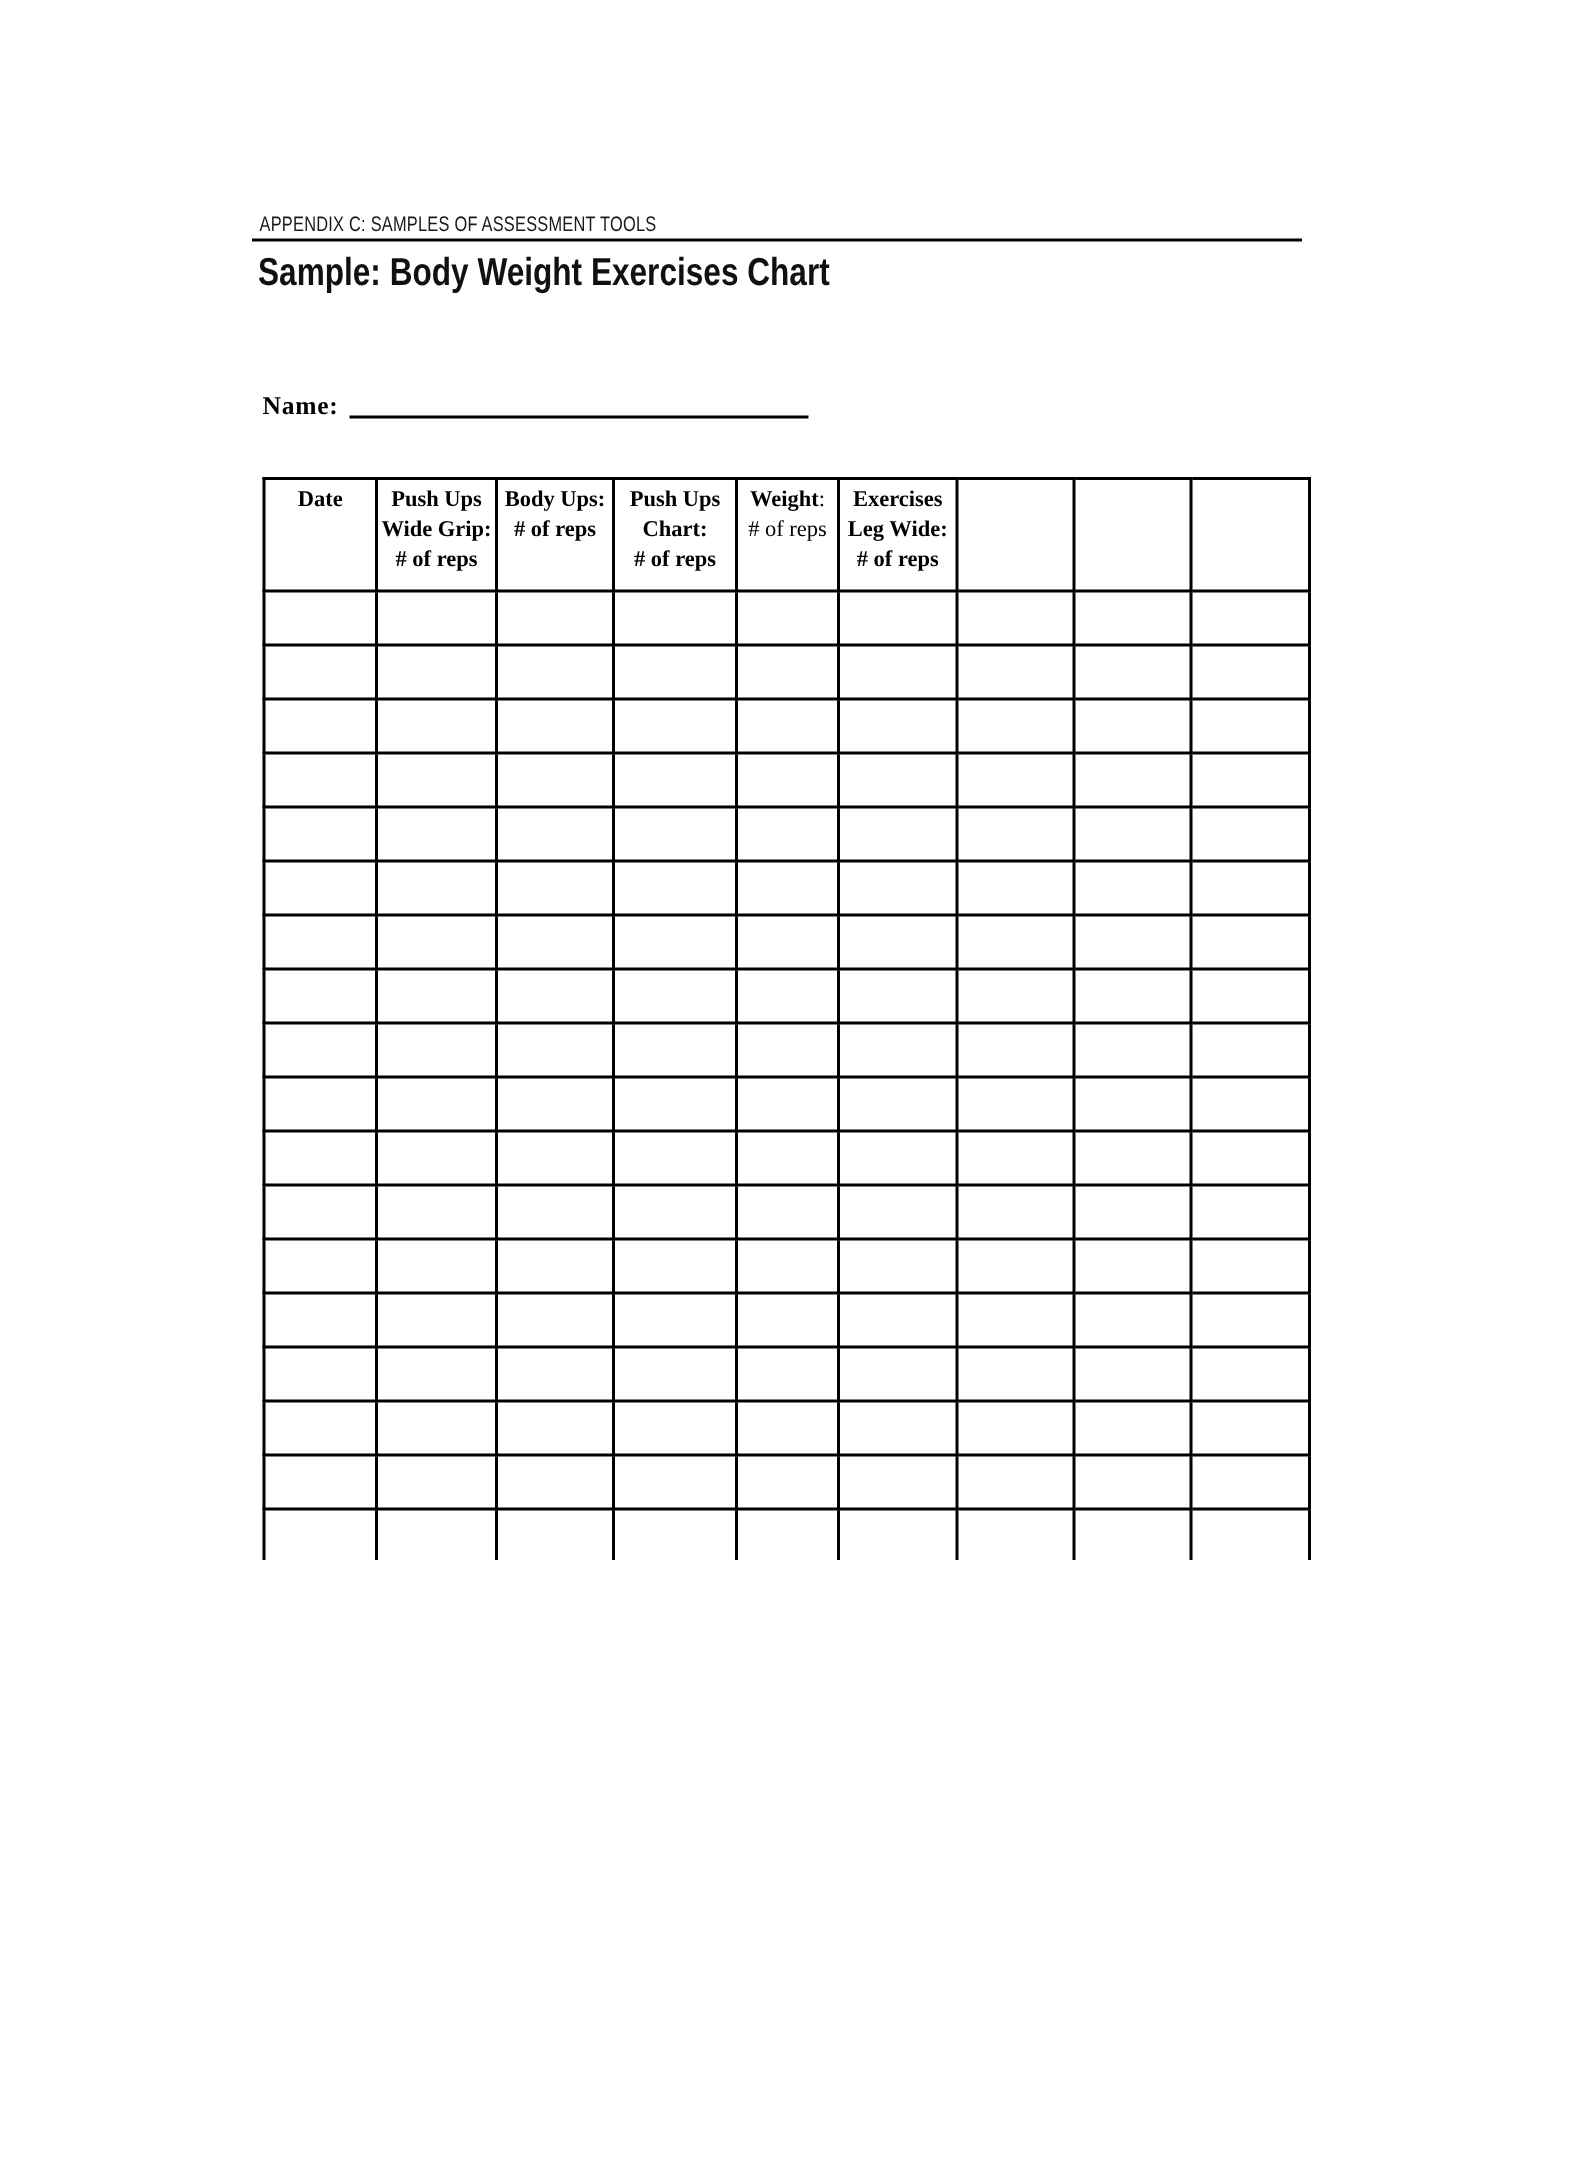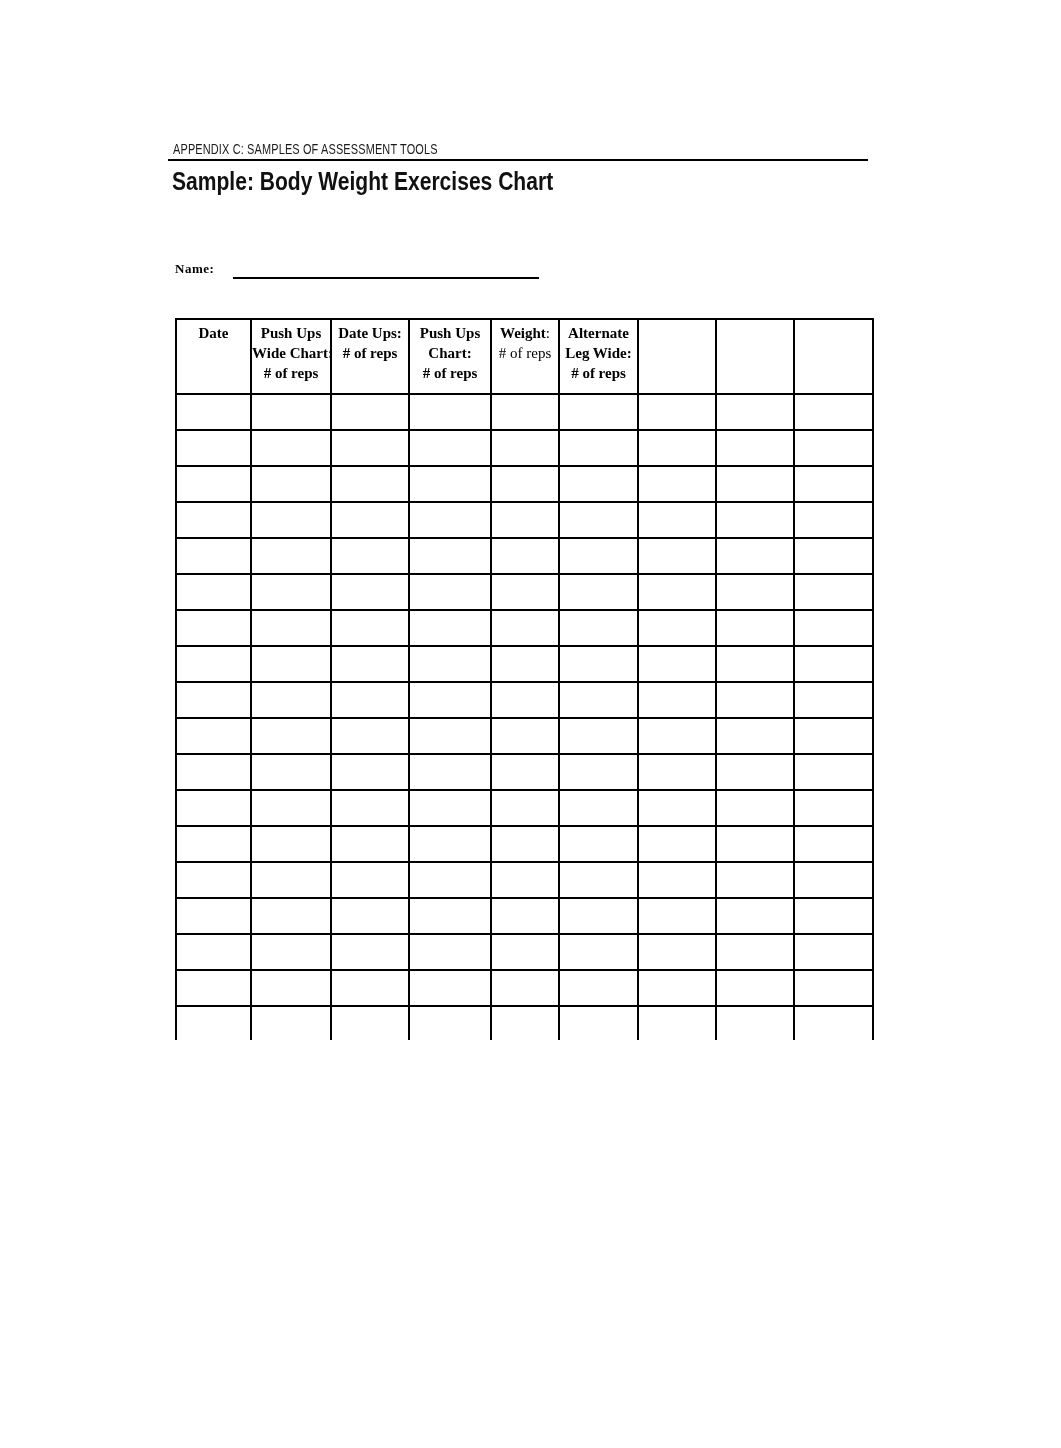--- a/index.html
+++ b/index.html
@@ -30,21 +30,21 @@
   .page-title {
     position: absolute; left: 172px; top: 166px;
     margin: 0;
     font-family: "Liberation Sans", sans-serif;
     font-weight: bold; font-size: 26px; color: #111111;
     white-space: nowrap;
     transform: scaleX(0.81); transform-origin: 0 0;
   }
   .name-label {
     position: absolute; left: 175px; top: 261px;
-    font-weight: bold; font-size: 13px; letter-spacing: 0.5px;
+    font-weight: bold; font-size: 17px; letter-spacing: 0.5px;
     white-space: nowrap;
   }
   .name-underline {
     position: absolute; left: 233px; top: 277px;
     width: 306px; height: 2px; background: #000000;
   }
   table.grid {
     position: absolute; left: 175px;
     border-collapse: collapse;
     table-layout: fixed;
@@ -101,38 +101,38 @@
         <col style="width:78px">
         <col style="width:79px">
     </colgroup>
     <thead>
       <tr id="header-row">
           <th>
             <div class="hline"><span class="seg-b">Date</span></div>
           </th>
           <th>
             <div class="hline"><span class="seg-b">Push Ups</span></div>
-            <div class="hline"><span class="seg-b">Wide Chart:</span></div>
+            <div class="hline"><span class="seg-b">Wide Grip:</span></div>
             <div class="hline"><span class="seg-b"># of reps</span></div>
           </th>
           <th>
-            <div class="hline"><span class="seg-b">Date Ups:</span></div>
+            <div class="hline"><span class="seg-b">Body Ups:</span></div>
             <div class="hline"><span class="seg-b"># of reps</span></div>
           </th>
           <th>
             <div class="hline"><span class="seg-b">Push Ups</span></div>
             <div class="hline"><span class="seg-b">Chart:</span></div>
             <div class="hline"><span class="seg-b"># of reps</span></div>
           </th>
           <th>
             <div class="hline"><span class="seg-b">Weight</span><span class="seg-r">:</span></div>
             <div class="hline"><span class="seg-r"># of reps</span></div>
           </th>
           <th>
-            <div class="hline"><span class="seg-b">Alternate</span></div>
+            <div class="hline"><span class="seg-b">Exercises</span></div>
             <div class="hline"><span class="seg-b">Leg Wide:</span></div>
             <div class="hline"><span class="seg-b"># of reps</span></div>
           </th>
           <th></th>
           <th></th>
           <th></th>
         </tr>
     </thead>
     <tbody id="body1">
         <tr>

